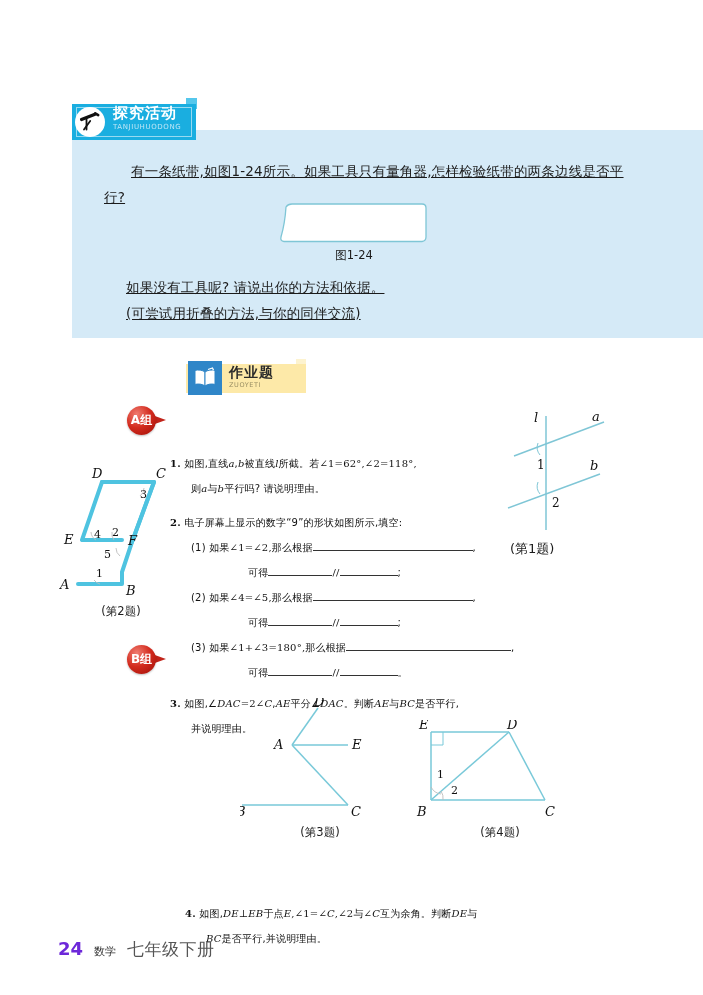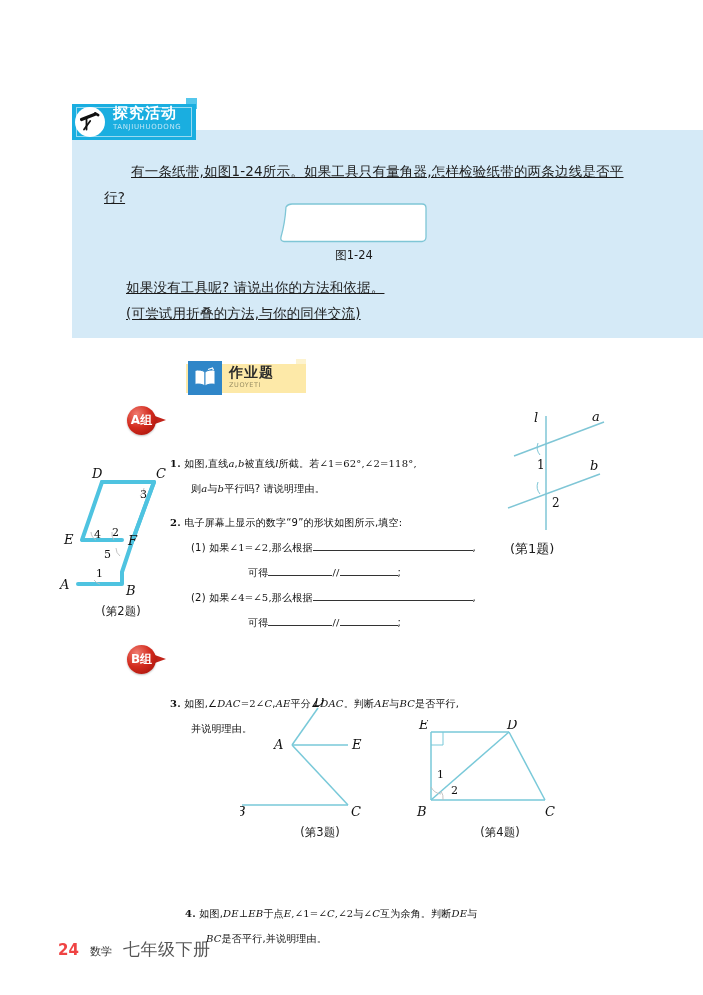--- a/index.html
+++ b/index.html
@@ -277,23 +277,23 @@
   
   .footer {
     position: absolute;
     left: 58px;
     top: 938px;
     display: flex;
     align-items: baseline;
     gap: 11px;
   }
   .footer .pg {
-    font-size: 15px;
+    font-size: 18px;
     font-weight: bold;
-    color: #ef4444;
+    color: #6d28d9;
   }
   .footer .subj {
     font-size: 11px;
     font-weight: normal;
     color: #333;
   }
   .footer .grade {
     font-size: 17px;
     color: #555;
     letter-spacing: .5px;
@@ -392,20 +392,25 @@
       <span class="mono-math">如果∠1=∠2,那么根据</span><span class="blank" style="width:160px"></span><span>,</span>
       <span class="cont2"><span>可得</span><span class="blank" style="width:64px"></span><span class="mono-math">//</span><span class="blank" style="width:58px"></span><span>;</span></span>
     </span>
 
     <span class="sub">
       <span>(2)</span>
       <span class="mono-math">如果∠4=∠5,那么根据</span><span class="blank" style="width:160px"></span><span>,</span>
       <span class="cont2"><span>可得</span><span class="blank" style="width:64px"></span><span class="mono-math">//</span><span class="blank" style="width:58px"></span><span>;</span></span>
     </span>
 
+    <span class="sub">
+      <span>(3)</span>
+      <span class="mono-math">如果∠1+∠3=180°,那么根据</span><span class="blank" style="width:165px"></span><span>,</span>
+      <span class="cont2"><span>可得</span><span class="blank" style="width:64px"></span><span class="mono-math">//</span><span class="blank" style="width:58px"></span><span>。</span></span>
+    </span>
   </div>
 
   <div class="figure" id="fig-prob2">
     <svg width="130" height="140" viewBox="0 0 130 140" aria-hidden="true">
       <g stroke="#4ec3e0" stroke-width="4" fill="none" stroke-linecap="round" stroke-linejoin="round">
         <path d="M46 20 L98 20 L76 80 L66 110 L66 122 L22 122"></path>
         <path d="M46 20 L26 78 L66 78"></path>
         <path d="M98 20 L76 80"></path>
       </g>
       <g stroke="#bcbcbc" stroke-width="0.9" fill="none">

